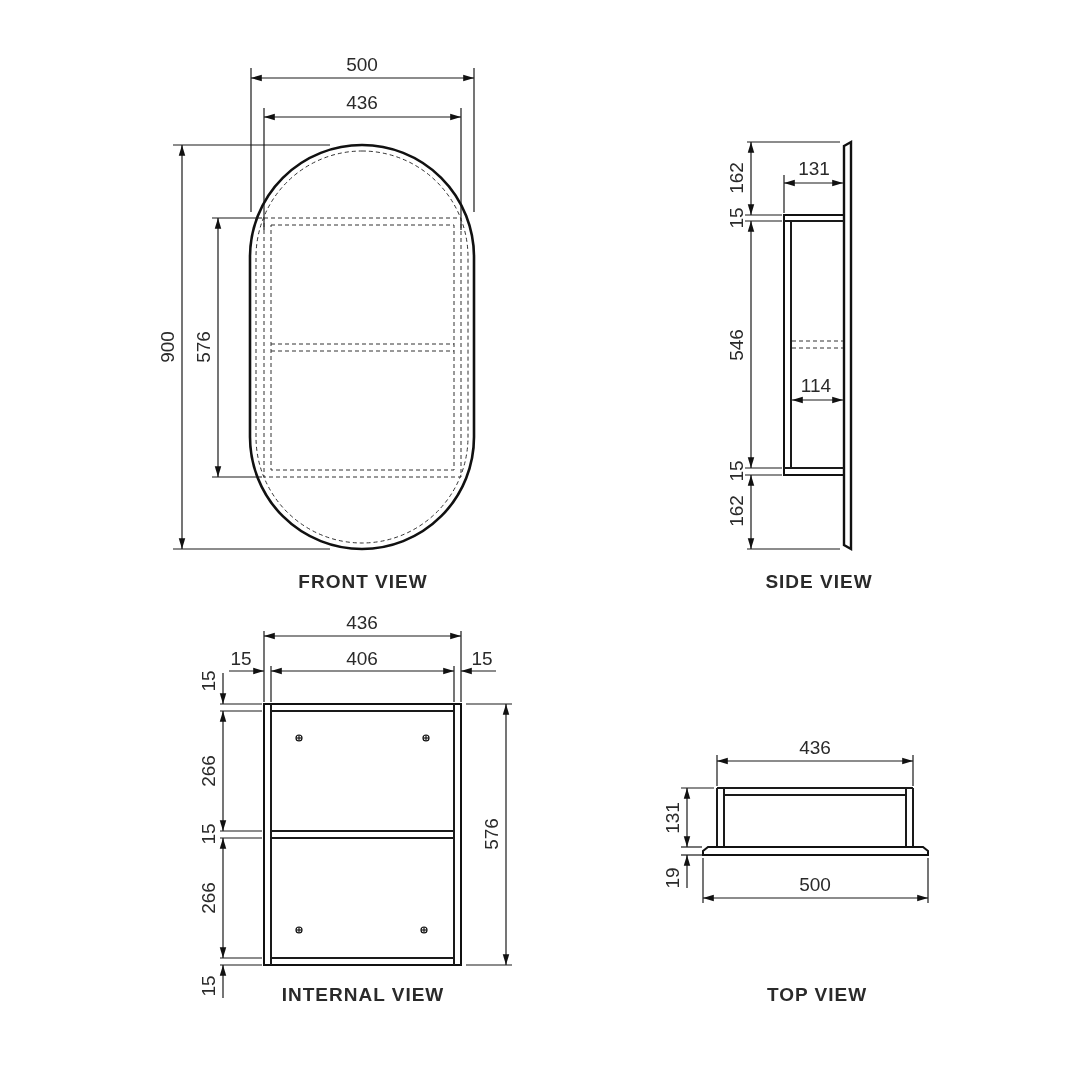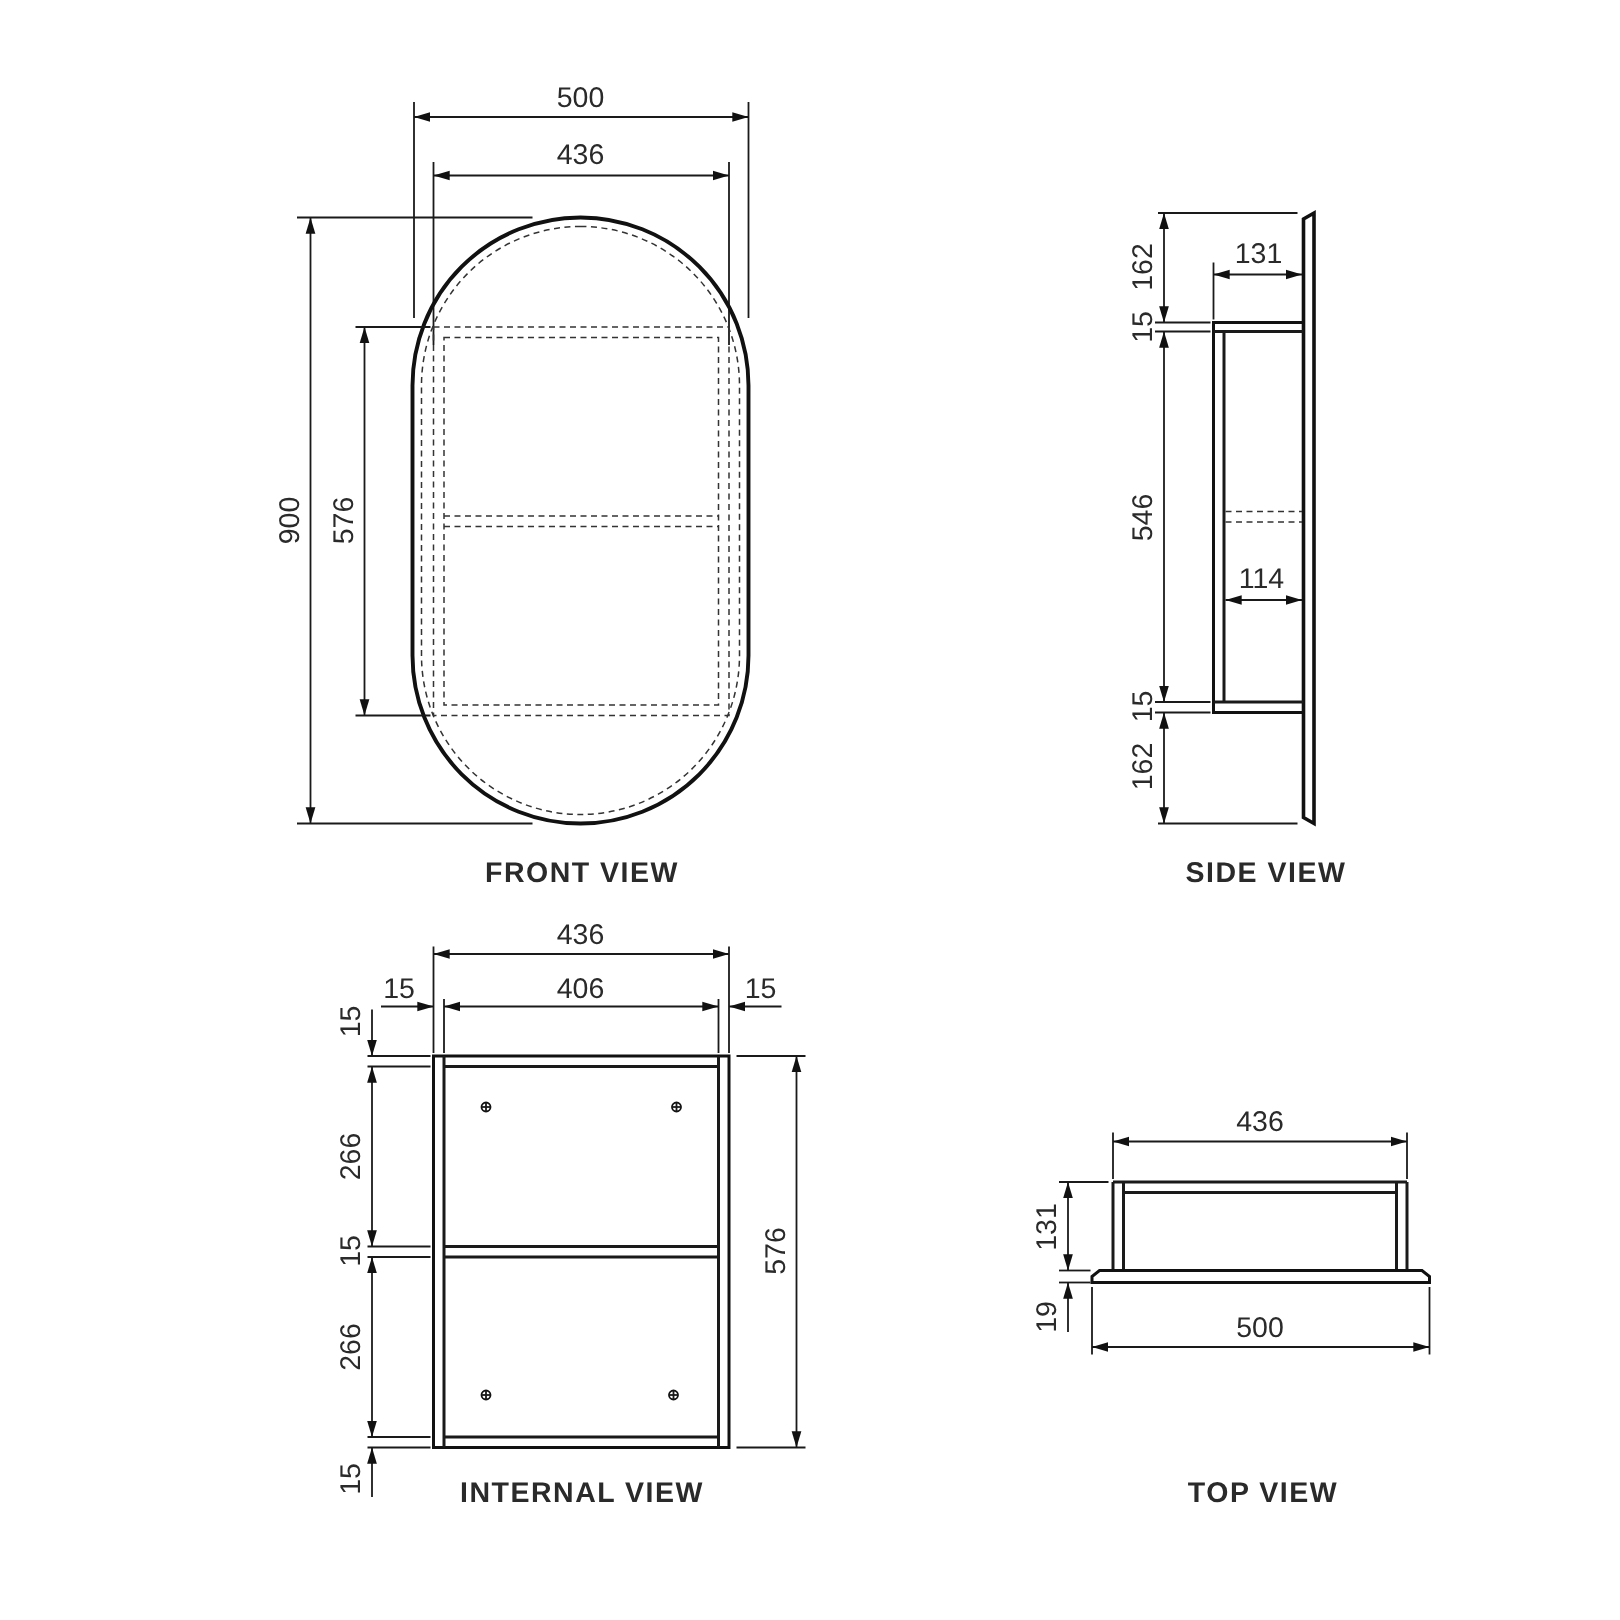--- a/index.html
+++ b/index.html
@@ -1,17 +1,17 @@
 <!DOCTYPE html>
 <html><head>
 <meta charset="utf-8">
 <style>
   html, body { margin: 0; padding: 0; background: #ffffff; }
   body { width: 1080px; height: 1080px; overflow: hidden; }
-  #stage { position: absolute; left: 0; top: 0; width: 944px; height: 1080px; padding-left: 25px; }
+  #stage { position: absolute; left: 0; top: 0; width: 944px; height: 1080px; }
   svg text { font-family: "Liberation Sans", sans-serif; fill: #2a2a2a; }
   .dim { font-size: 19px; }
   .title { font-size: 19px; font-weight: bold; letter-spacing: 1px; }
   .ln { stroke: #1a1a1a; stroke-width: 1.2; fill: none; }
   .thick { stroke: #111; stroke-width: 2.6; fill: none; }
   .dash { stroke: #333; stroke-width: 1; fill: none; stroke-dasharray: 4 3; }
 </style>
 </head>
 <body>
 

